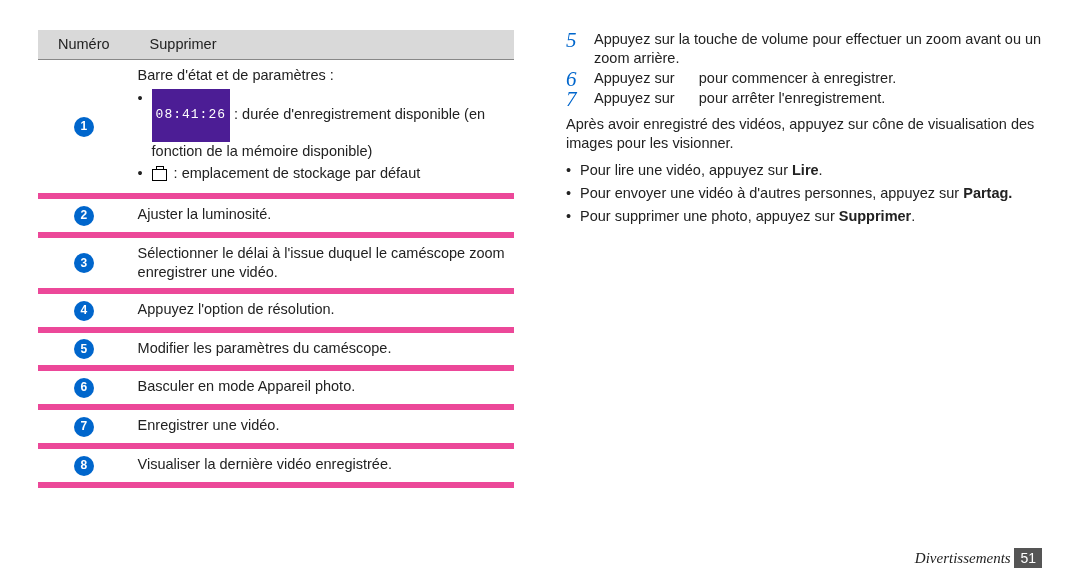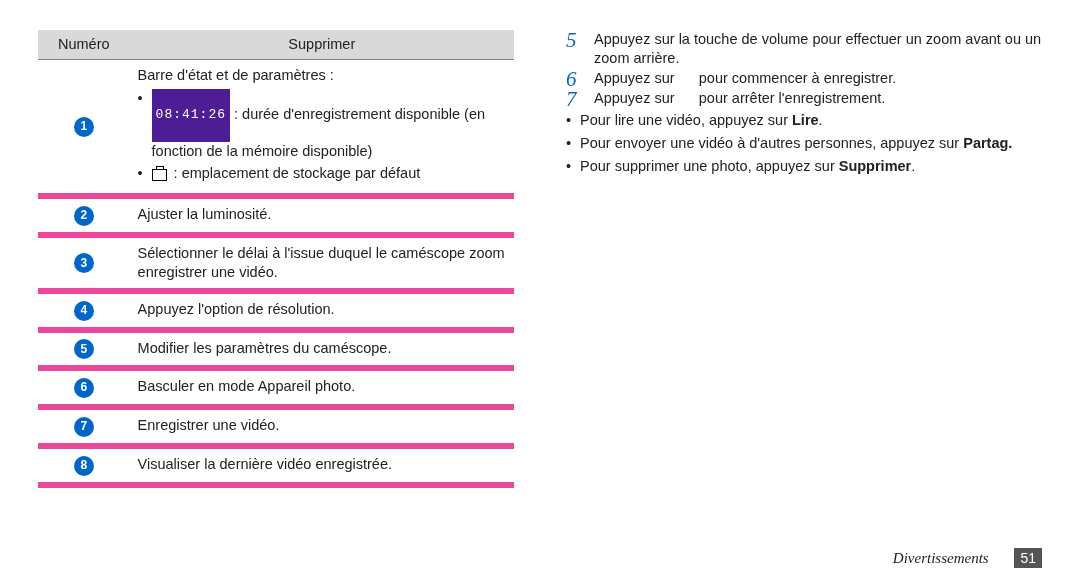--- a/index.html
+++ b/index.html
@@ -1,39 +1,39 @@
 <!DOCTYPE html>
 <html><head>
 <meta charset="utf-8">
 <style>
   html,body{margin:0;padding:0;background:#fff;font-family:"Segoe UI",Arial,sans-serif;color:#222;font-size:14.5px;line-height:1.3}
   .page{width:1080px;height:586px;position:relative;box-sizing:border-box;padding:30px 38px 0 38px;display:flex}
   .col{flex:1;min-width:0}
   .col-left{padding-right:26px}
   .col-right{padding-left:26px}
   table{border-collapse:collapse;width:100%;}
-  th{background:#d9d9d9;font-weight:400;text-align:center;padding:5px 20px;border-bottom:1px solid #888}
+  th{background:#d9d9d9;font-weight:400;text-align:left;padding:5px 20px;border-bottom:1px solid #888}
   td{border-bottom:6px solid #ec4899;padding:6px 8px;vertical-align:top}
   td.num{text-align:center;vertical-align:middle;width:62px}
   .circ{display:inline-flex;align-items:center;justify-content:center;width:20px;height:20px;border-radius:50%;background:#0066cc;color:#fff;font-weight:700;font-size:12px}
   ul.bul{list-style:none;padding:0;margin:4px 0 0 0}
   ul.bul>li{position:relative;padding-left:14px;margin-bottom:4px}
   ul.bul>li:before{content:"•";position:absolute;left:0;top:0}
   .timer{display:inline-block;background:#4c1d95;color:#fff;padding:18px 4px;font-family:Liberation Mono, monospace;font-size:13px;letter-spacing:1px;vertical-align:middle}
   .disk{display:inline-block;width:13px;height:10px;border:1.5px solid #000;position:relative;vertical-align:middle;margin-right:3px}
   .disk:after{content:"";position:absolute;top:-4px;left:3px;width:6px;height:3px;border:1.5px solid #000;border-bottom:none}
   .step{position:relative;padding-left:28px;margin-bottom:1px}
   .stepnum{position:absolute;left:0;top:0;font-family:"Times New Roman",serif;font-style:italic;font-size:21px;color:#0066cc;font-weight:500;line-height:1}
   .note{display:flex;margin:6px 0 10px 0}
   .note-icon{flex:0 0 38px;display:flex;align-items:flex-start;justify-content:center;padding-top:2px}
   .note-box{width:28px;height:28px;border:2px solid #5b7ea5;border-radius:6px;display:flex;align-items:center;justify-content:center}
   .pencil{width:15px;height:15px;display:block}
   .para{margin:8px 0}
   .footer{position:absolute;bottom:18px;right:38px;font-style:italic;font-family:"Times New Roman",serif;font-size:15px}
-  .pagenum{display:inline-block;background:#555;color:#fff;padding:1px 6px;font-style:normal;font-family:Arial,sans-serif;font-size:14px;margin-left:22px}
+  .pagenum{display:inline-block;background:#555;color:#fff;padding:1px 6px;font-style:normal;font-family:Arial,sans-serif;font-size:14px;margin-left:0}
 </style>
 </head>
 <body>
 
 <div class="page">
   <div class="col col-left">
     <table>
       <tbody>
           <tr>
         <th>Numéro</th>
@@ -93,20 +93,21 @@
     <div class="step">
       <span class="stepnum">6</span>
       <span>Appuyez sur </span>&nbsp;&nbsp;&nbsp;&nbsp;<span> pour commencer à enregistrer.</span>
     </div>
     <div class="step">
       <span class="stepnum">7</span>
       <span>Appuyez sur </span>&nbsp;&nbsp;&nbsp;&nbsp;<span> pour arrêter l'enregistrement.</span>
     </div>
 
 
+    <div class="para">Après avoir enregistré des vidéos, appuyez sur cône de visualisation des images pour les visionner.</div>
 
     <ul class="bul">
       <li><span>Pour lire une vidéo, appuyez sur </span><strong>Lire</strong><span>.</span></li>
       <li><span>Pour envoyer une vidéo à d'autres personnes, appuyez sur </span><strong>Partag.</strong></li>
       <li><span>Pour supprimer une photo, appuyez sur </span><strong>Supprimer</strong><span>.</span></li>
     </ul>
   </div>
 
   <div class="footer">
     <span>Divertissements</span>

